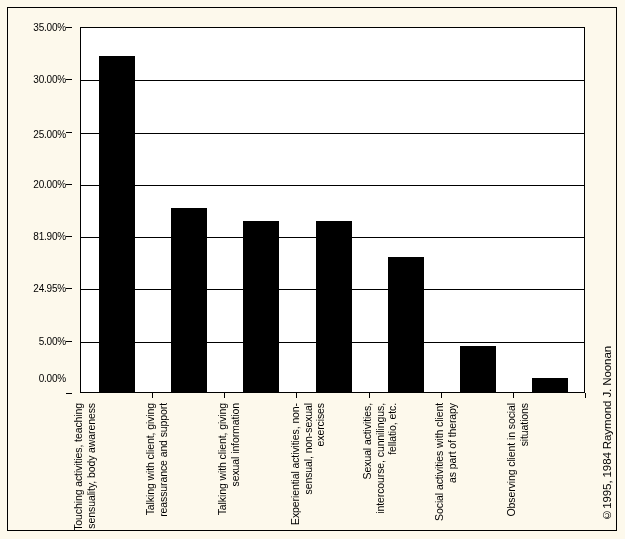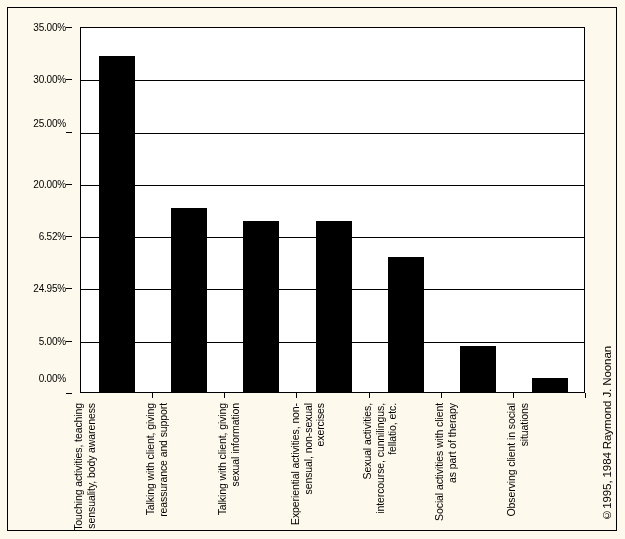--- a/index.html
+++ b/index.html
@@ -136,25 +136,25 @@
 <body>
 
 <div id="chart-figure">
   <div id="chart-frame"></div>
 
   <div id="y-axis-labels">
       <div class="y-tick-label" style="top: 27px;">35.00%</div>
       <div class="y-tick-mark" style="top: 27px; left: 58px;"></div>
       <div class="y-tick-label" style="top: 79.2857px;">30.00%</div>
       <div class="y-tick-mark" style="top: 79.2857px; left: 58px;"></div>
-      <div class="y-tick-label" style="top: 123px; text-align: right;">25.00%</div>
+      <div class="y-tick-label" style="top: 134px; text-align: right;">25.00%</div>
       <div class="y-tick-mark" style="top: 131.571px; left: 58px;"></div>
       <div class="y-tick-label" style="top: 183.857px; margin-left: 6px;">20.00%</div>
       <div class="y-tick-mark" style="top: 183.857px; left: 58px;"></div>
-      <div class="y-tick-label" style="top: 236.143px;">6.52%</div>
+      <div class="y-tick-label" style="top: 236.143px;">81.90%</div>
       <div class="y-tick-mark" style="top: 236.143px; left: 58px;"></div>
       <div class="y-tick-label" style="top: 288.429px;">24.95%</div>
       <div class="y-tick-mark" style="top: 288.429px; left: 58px;"></div>
       <div class="y-tick-label" style="top: 340.714px; margin-left: 30px;">5.00%</div>
       <div class="y-tick-mark" style="top: 340.714px; left: 58px;"></div>
       <div class="y-tick-label" style="top: 378px;">0.00%</div>
       <div class="y-tick-mark" style="top: 393px; left: 58px;"></div>
     </div>
 
   <div id="plot-area">

